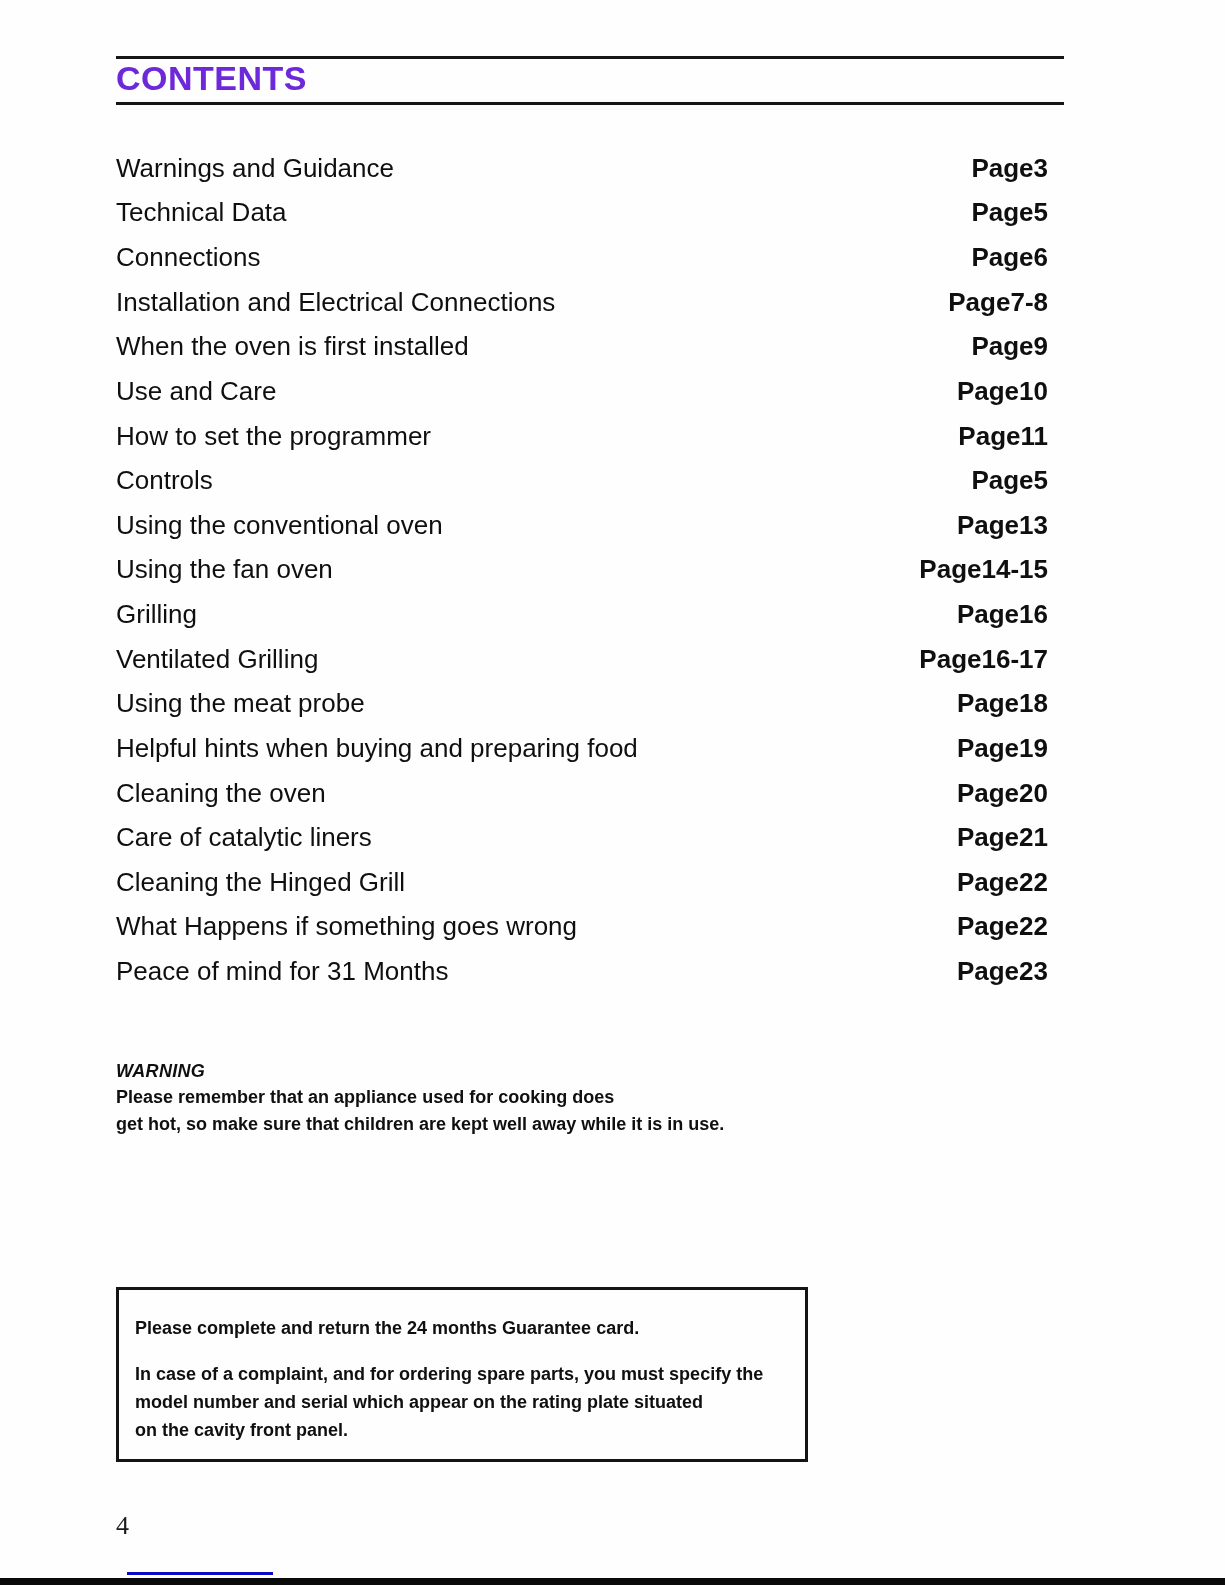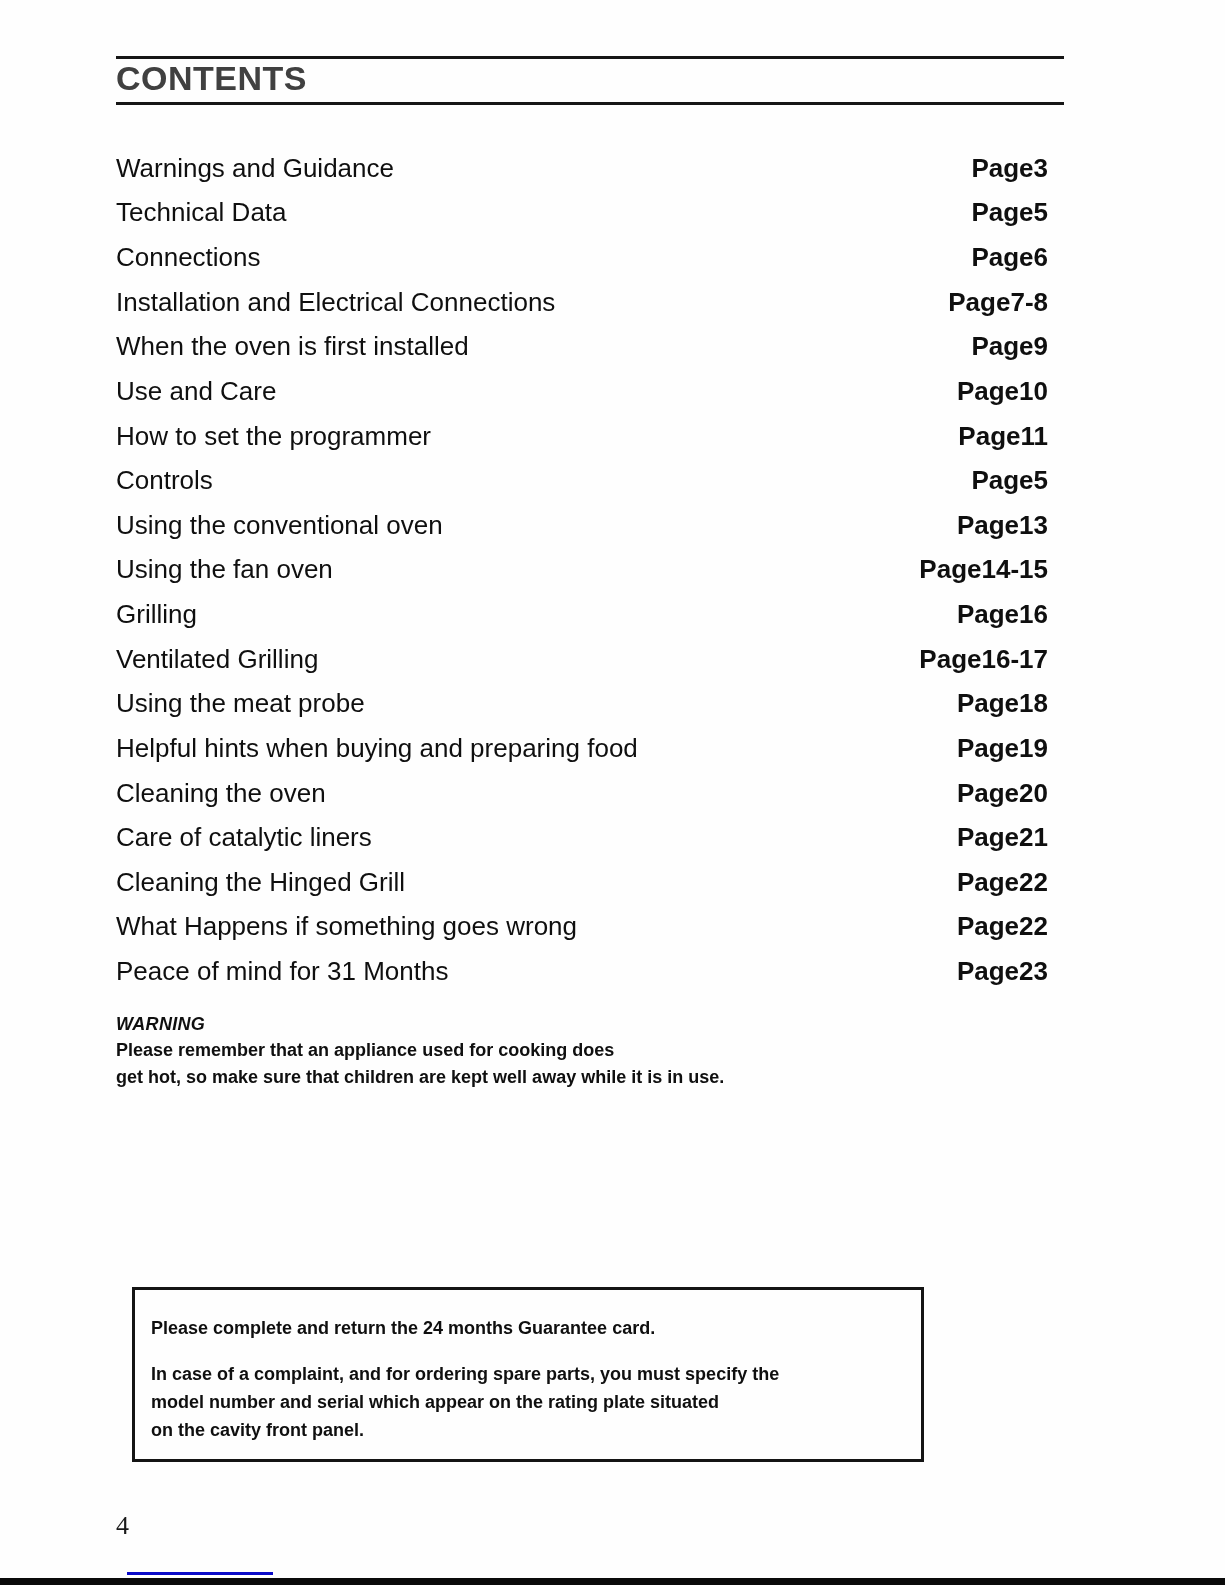--- a/index.html
+++ b/index.html
@@ -14,54 +14,53 @@
   }
   .rule{
     position:absolute;left:116px;width:948px;height:3px;
     background:#161616;
   }
   .rule-top{top:56px;}
   .rule-bottom{top:102px;}
   .title{
     position:absolute;left:116px;top:61px;
     font-size:34px;font-weight:bold;line-height:34px;
-    letter-spacing:0.5px;color:#404040;
+    letter-spacing:0.5px;color:#6d28d9;
   }
   .toc{
     position:absolute;left:116px;top:146px;width:932px;
   }
   .toc-row{
     height:44.63px;
     display:flex;align-items:center;justify-content:space-between;
   }
   .toc-label{
     font-size:26px;font-weight:normal;white-space:nowrap;
   }
   .toc-right{
     width:151px;display:flex;justify-content:flex-end;align-items:center;
     flex:0 0 151px;
   }
   .toc-page-word{font-size:26px;font-weight:bold;}
   .toc-page-num{font-size:26px;font-weight:bold;text-align:right;white-space:nowrap;}
   .warning{
-    position:absolute;left:116px;top:1011px;width:700px;
+    position:absolute;left:116px;top:1058px;width:700px;
   }
   .warning-heading{
     font-size:18px;font-weight:bold;font-style:italic;
     line-height:26px;letter-spacing:0.3px;
   }
   .warning-line{
     font-size:18px;font-weight:bold;line-height:27px;white-space:nowrap;
   }
   .guarantee-box{
     position:absolute;left:116px;top:1287px;
-    width:792px;height:175px;box-sizing:border-box;
+    width:692px;height:175px;box-sizing:border-box;
     border:3px solid #141414;
     padding:26px 16px 0 16px;
-    margin-left:16px;
   }
   .guarantee-line1{
     font-size:18px;font-weight:bold;line-height:24px;white-space:nowrap;
   }
   .guarantee-para{
     margin-top:20px;
   }
   .guarantee-para div{
     font-size:18px;font-weight:bold;line-height:28px;white-space:nowrap;
   }

